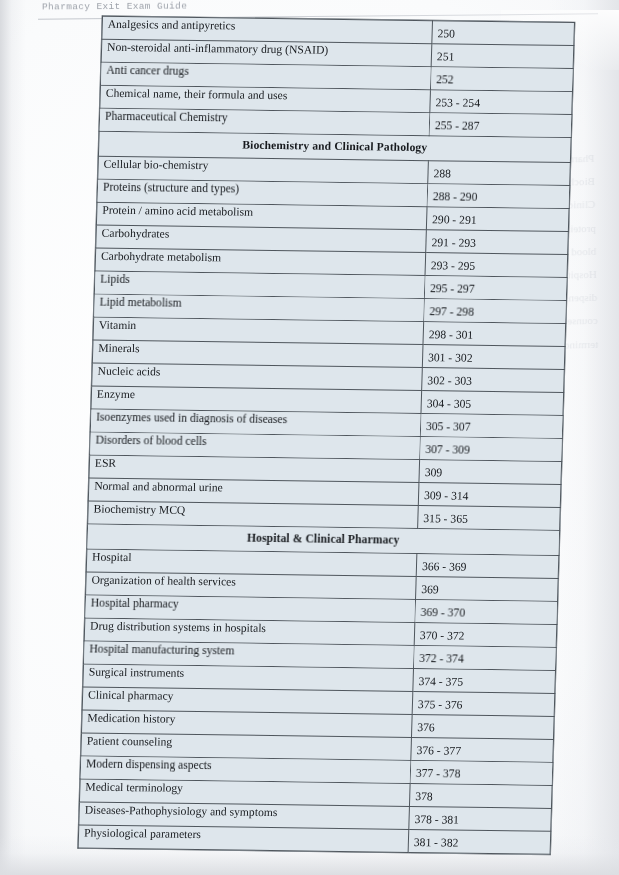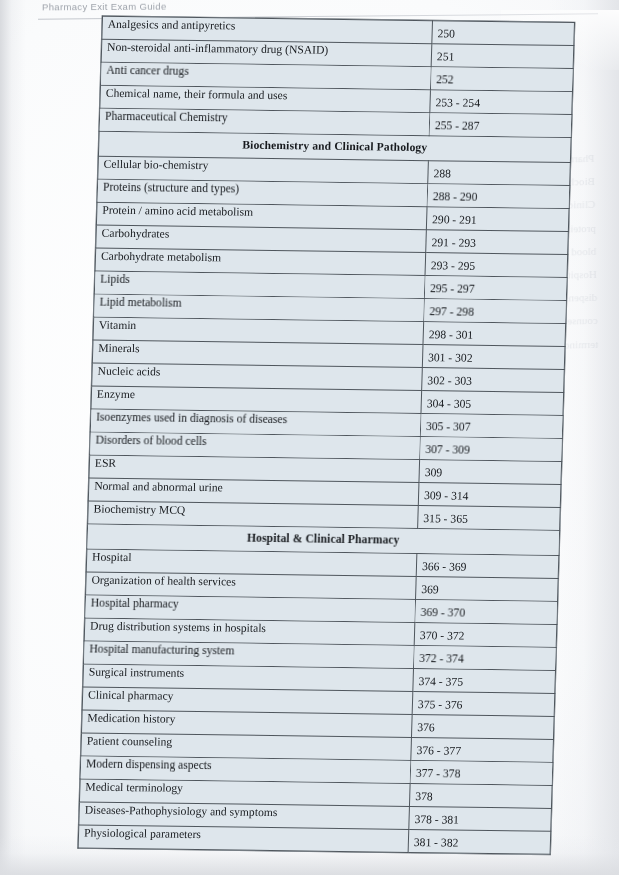--- a/index.html
+++ b/index.html
@@ -19,21 +19,21 @@
   .page-shadow-b{position:absolute;left:0;bottom:0;width:619px;height:40px;
     background:linear-gradient(to top,#dcdee2 0%,rgba(230,232,236,0.3) 55%,rgba(255,255,255,0) 100%);}
   .page-shadow-r{position:absolute;right:0;top:0;width:70px;height:875px;
     background:linear-gradient(to left,#e3e5e9 0%,rgba(233,235,239,0.25) 50%,rgba(255,255,255,0) 100%);}
 
   
   .hdr{
     position:absolute;left:42px;top:1px;
     font-size:9.5px;letter-spacing:.35px;
     color:#9ea3ab;
-    font-family:Liberation Sans, sans-serif;
+    font-family:Liberation Mono, monospace;
     white-space:nowrap;
     filter:blur(.28px);
     transform:rotate(-0.35deg);
   }
   .hdr-rule{
     position:absolute;left:38px;top:16px;width:560px;height:1px;
     background:linear-gradient(to right,#b9bdc4,#c9ccd2 60%,#dfe1e5);
     transform:rotate(-0.55deg);
     opacity:.85;
   }

